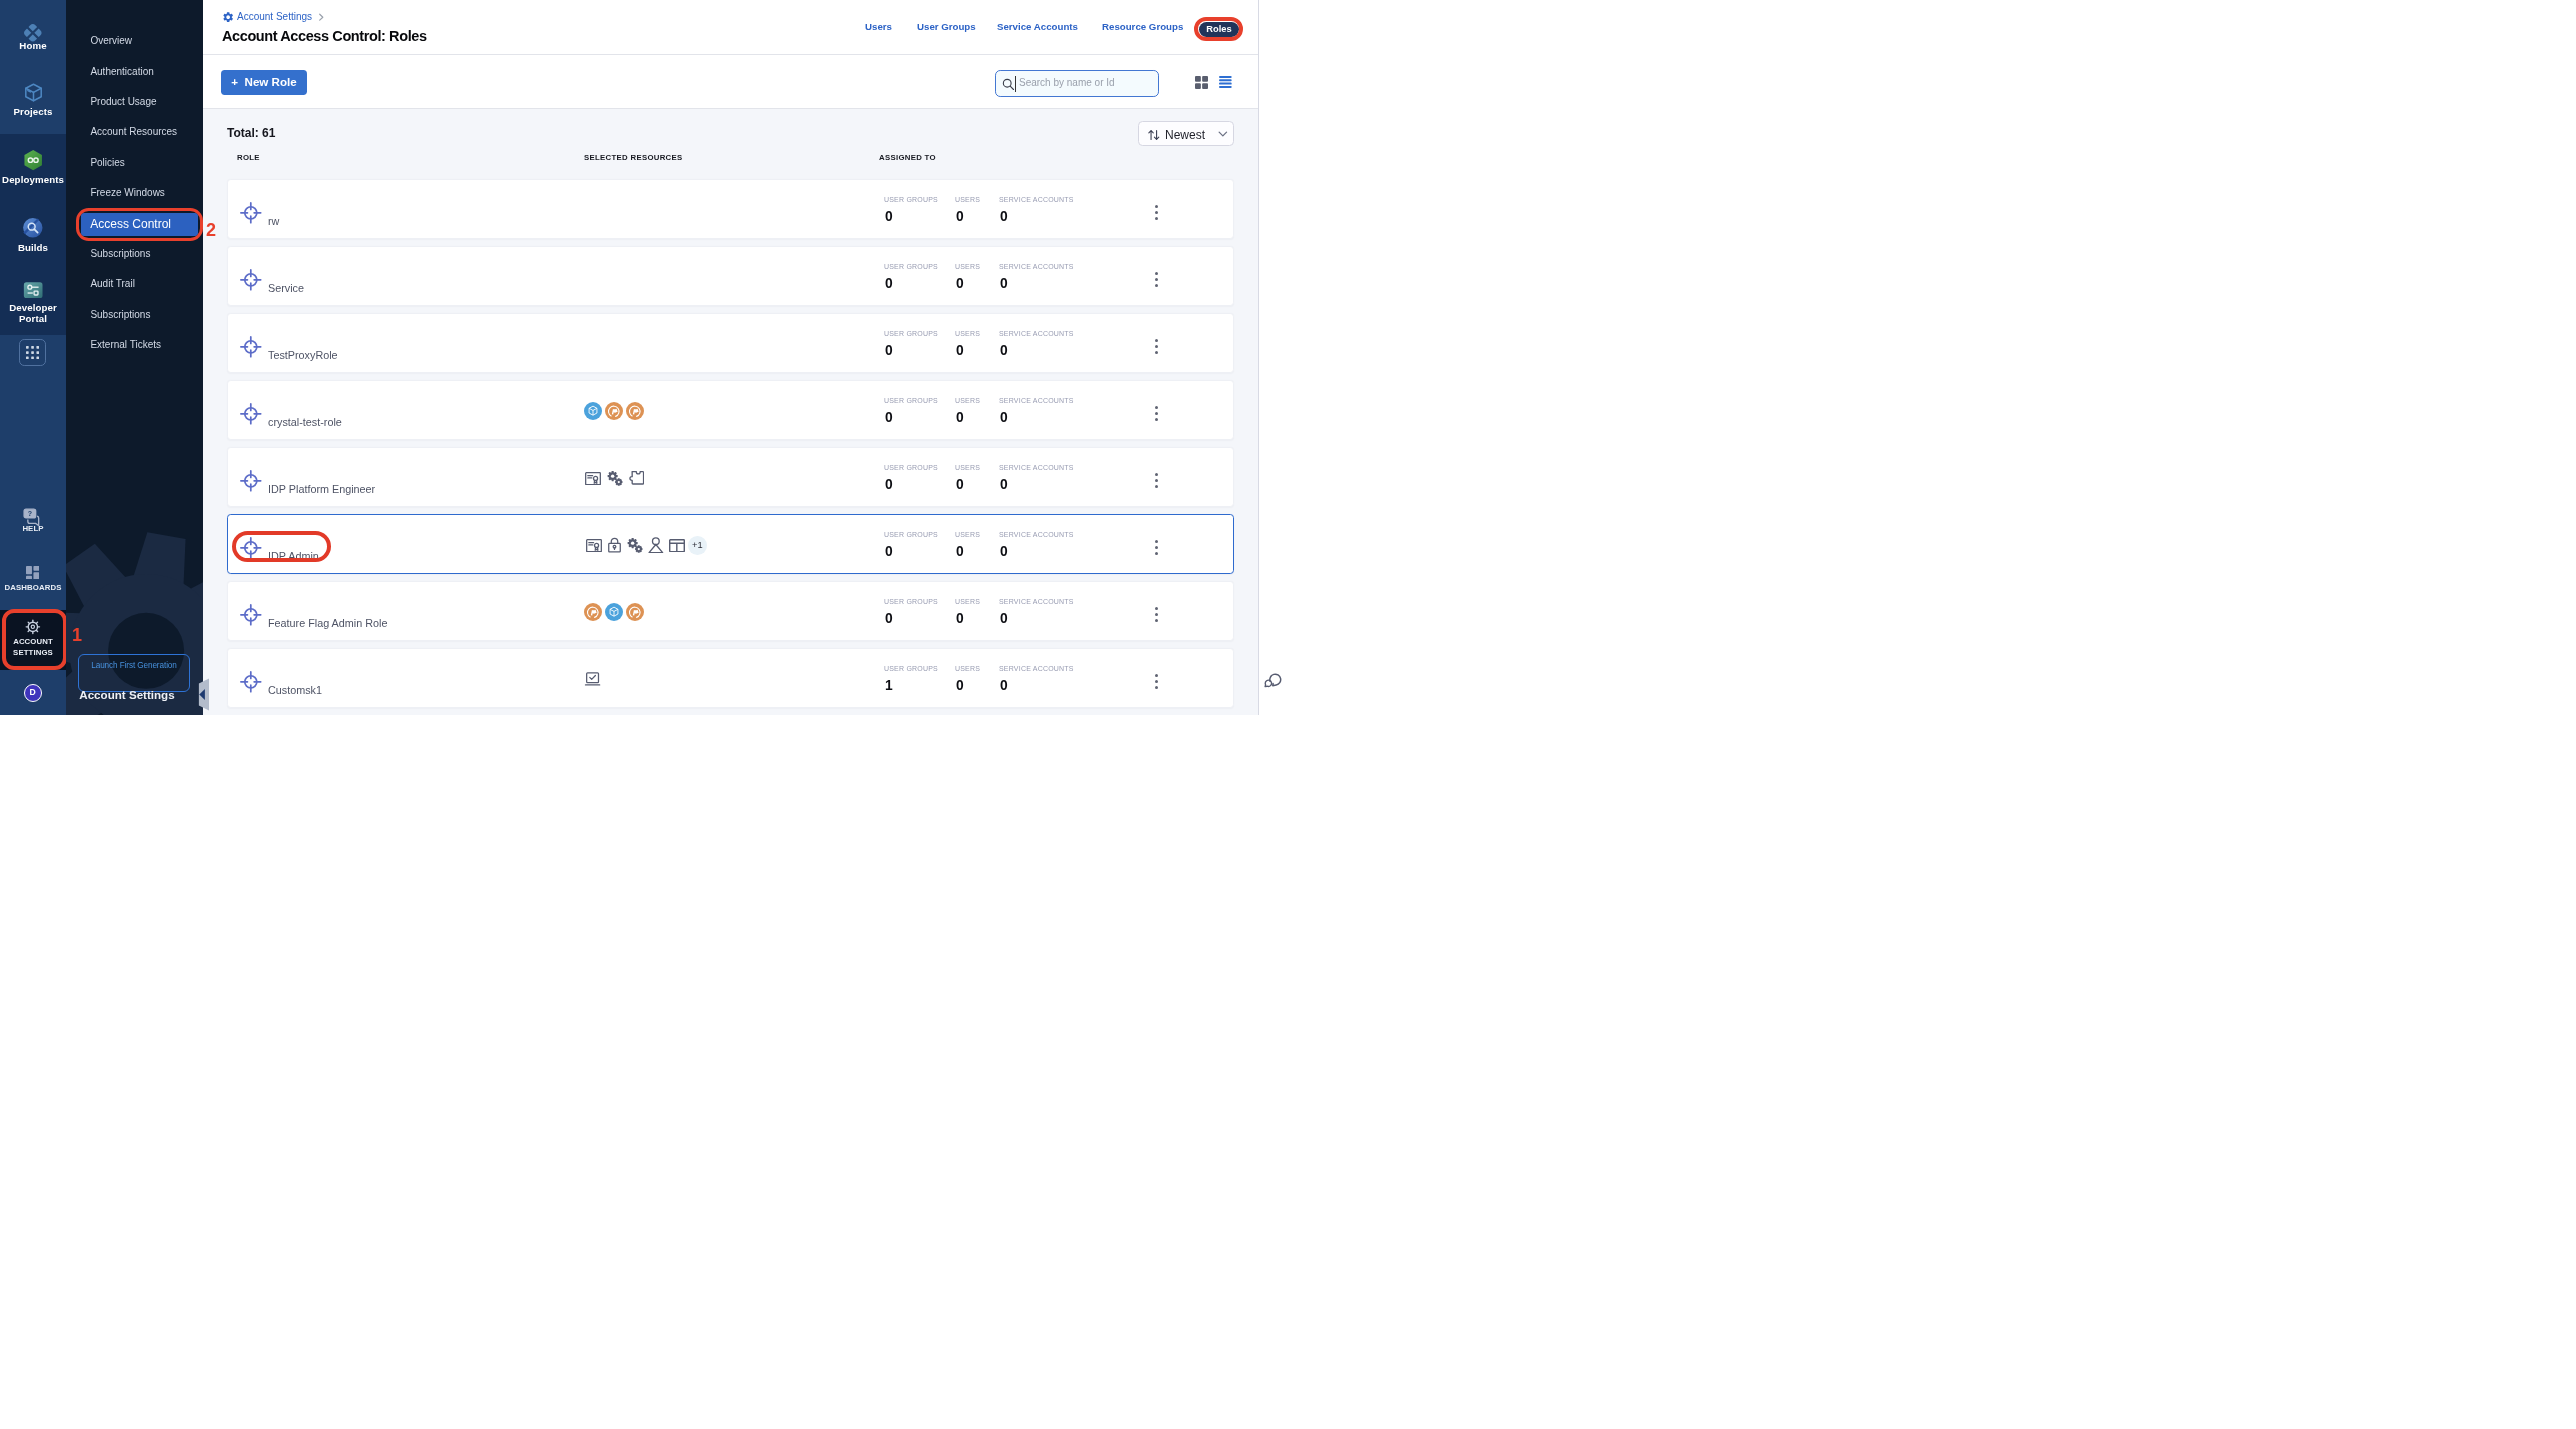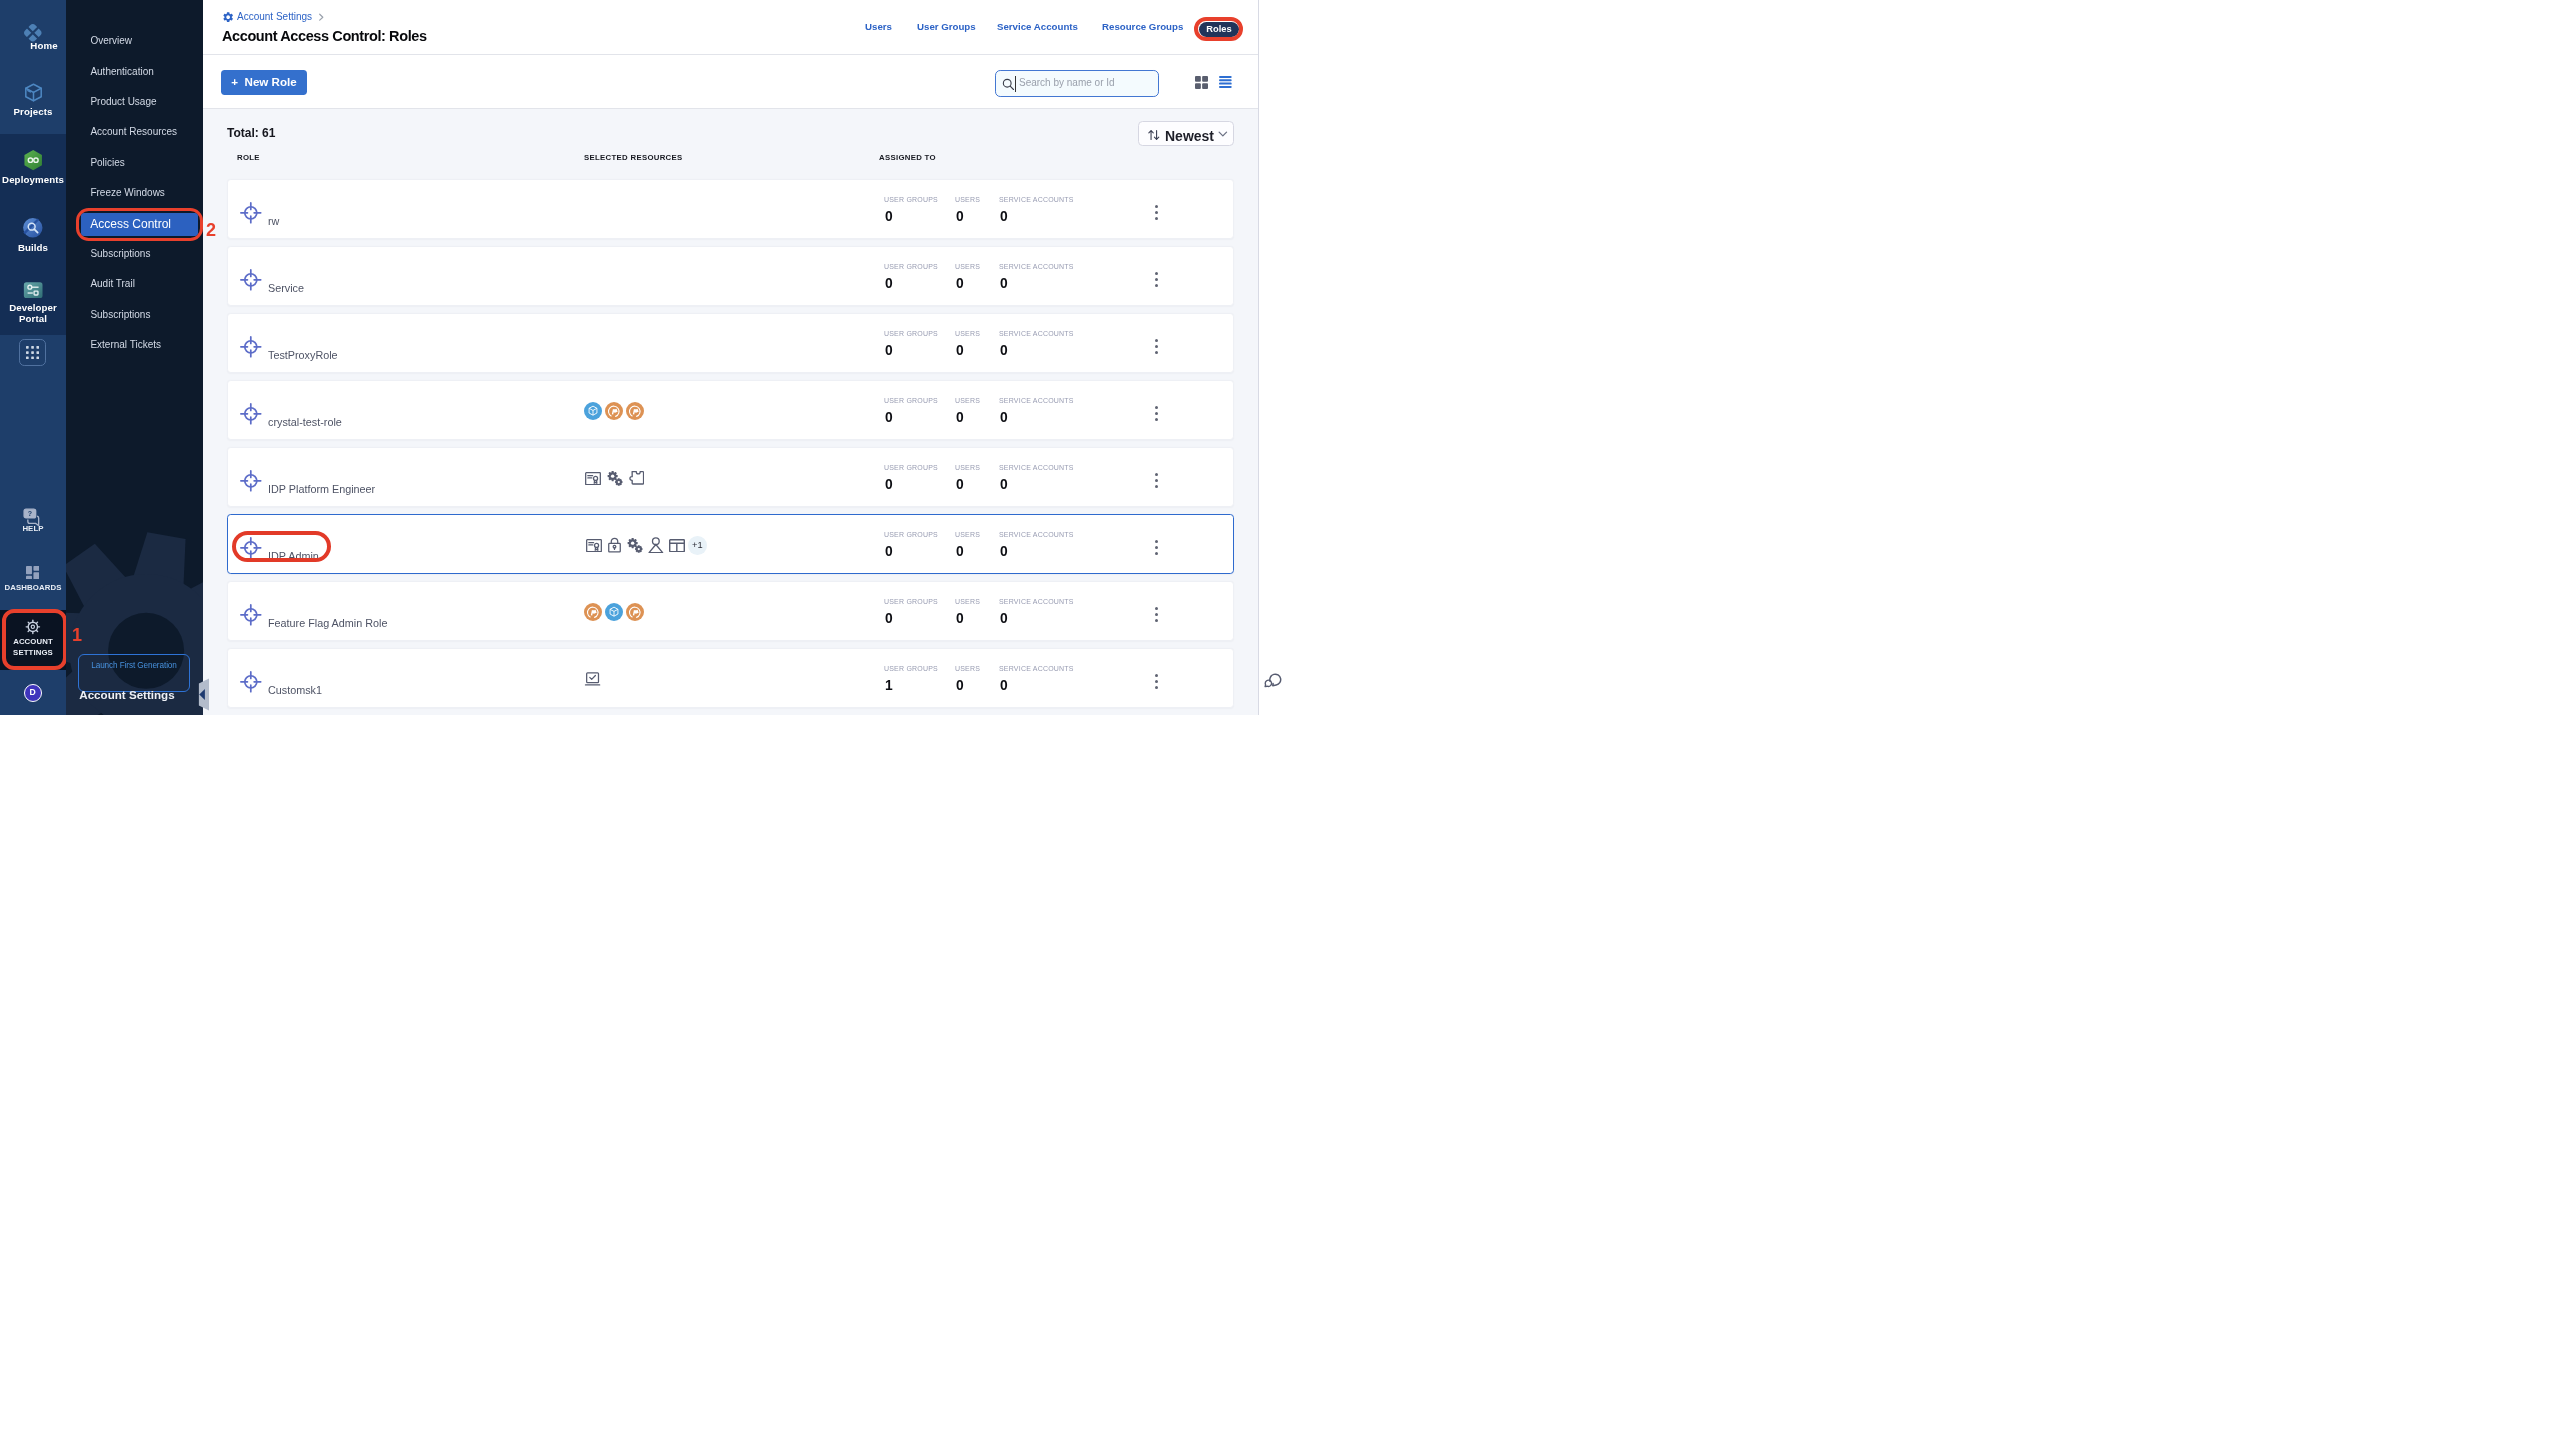--- a/index.html
+++ b/index.html
@@ -26,21 +26,21 @@
   #title { left:222px; top:28px; color:#08090c; font-size:14.5px; font-weight:800; letter-spacing:-0.4px; }
   .navlink { position:absolute; top:21px; color:#2d63c6; font-size:9.7px; font-weight:600; }
   #roles-pill { left:1199px; top:22px; width:40px; height:15.3px; background:#20345a; border-radius:8.2px; color:#fff; font-size:9.3px; font-weight:600; text-align:center; line-height:15.3px; }
   #roles-ring { left:1194px; top:17px; width:49px; height:24px; border:4.1px solid #e8402c; border-radius:12.7px; }
   #newrole { left:221px; top:70px; width:86px; height:24.6px; background:#3470cd; border-radius:3.7px; color:#fff; font-size:11.6px; font-weight:600; text-align:center; line-height:24.6px; }
   #search { left:995px; top:70px; width:164px; height:26.5px; background:#f4fbfe; border:1.5px solid #4377d2; border-radius:5.2px; }
   #search .ph { position:absolute; left:23px; top:6px; font-size:10px; color:#9aa0ac; }
   #search .cursor { position:absolute; left:19.4px; top:4.5px; width:0.9px; height:16.4px; background:#333; }
   #total { left:227px; top:126px; color:#15161d; font-size:12px; font-weight:700; }
   #newest { left:1138px; top:121px; width:96px; height:25px; background:#fdfdff; border:1.1px solid #d6d7e2; border-radius:4.5px; }
-  #newest .txt { position:absolute; left:26px; top:6.3px; font-size:14px; font-weight:700; color:#1d1e28; }
+  #newest .txt { position:absolute; left:26px; top:6.3px; font-size:12px; font-weight:400; color:#1d1e28; }
   .colhdr { position:absolute; top:153px; color:#181a22; font-size:7.8px; font-weight:700; letter-spacing:0.3px;text-align:right; }
   .rowcard { position:absolute; left:227px; width:1007px; height:60px; background:#fff; border:0.7px solid #eef0f5; border-radius:3.7px; box-shadow:0 0.7px 1.5px rgba(40,41,61,.03); }
   .rname { position:absolute; left:40px; top:26.5px; color:#4e5365; font-size:10.8px;margin-top:8px; }
   .alabel { position:absolute; top:16px; color:#989cb2; font-size:7px; letter-spacing:0.2px; }
   .aval { position:absolute; top:29.4px; color:#0d0e13; font-size:13.8px; font-weight:700; }
   .l1 { left:656px; } .l2 { left:727px; } .l3 { left:771px; }
   .kebab { position:absolute; left:927px; top:25px; }
   .kebab i { display:block; width:3.1px; height:3.1px; border-radius:50%; background:#5f6372; margin:0 0 3.1px 0; }
   .badge1 { position:absolute; left:460px; top:21px; width:18.6px; height:18.6px; background:#e9f2f8; border-radius:50%; color:#2b2c36; font-size:9.3px; text-align:center; line-height:18.6px; }
   #idp-ring { position:absolute; left:4.1px; top:16px; width:99px; height:31px; border:4.1px solid #e23a28; border-radius:15.7px; }
@@ -51,21 +51,21 @@
 <body>
 <div id="stage">
 
   <div class="abs" id="sb1"></div>
   <div class="abs" id="sb1mid"></div>
 
   <svg class="abs" style="left:22px;top:21.6px" width="21.6" height="21.6" viewBox="0 0 29 29">
       <rect x="4.9" y="4.9" width="19.2" height="19.2" rx="5" transform="rotate(45 14.5 14.5)" fill="#4d80b5"></rect>
       <path d="M7 7l15 15M22 7L7 22" stroke="#1e3e6a" stroke-width="2.9"></path>
     </svg>
-  <div class="abs m-label" style="left:11px;top:40px">Home</div>
+  <div class="abs m-label" style="left:0;top:40px">Home</div>
 
   <svg class="abs" style="left:23px;top:82px" width="21" height="21" viewBox="0 0 24 24" fill="none" stroke="#4d87c2" stroke-width="1.75" stroke-linejoin="round" stroke-linecap="round">
       <path d="M12 2.6l8.8 4.6L12 11.8 3.2 7.2z"></path>
       <path d="M3.2 7.2v9.6l8.8 4.6 8.8-4.6V7.2"></path>
       <path d="M12 11.8v9.6"></path>
       <path d="M5.6 9.8l2.8 1.5"></path>
     </svg>
   <div class="abs m-label" style="left:0;top:106px">Projects</div>
 
   <svg class="abs" style="left:21.6px;top:149px" width="22.4" height="22.4" viewBox="0 0 30 30">

